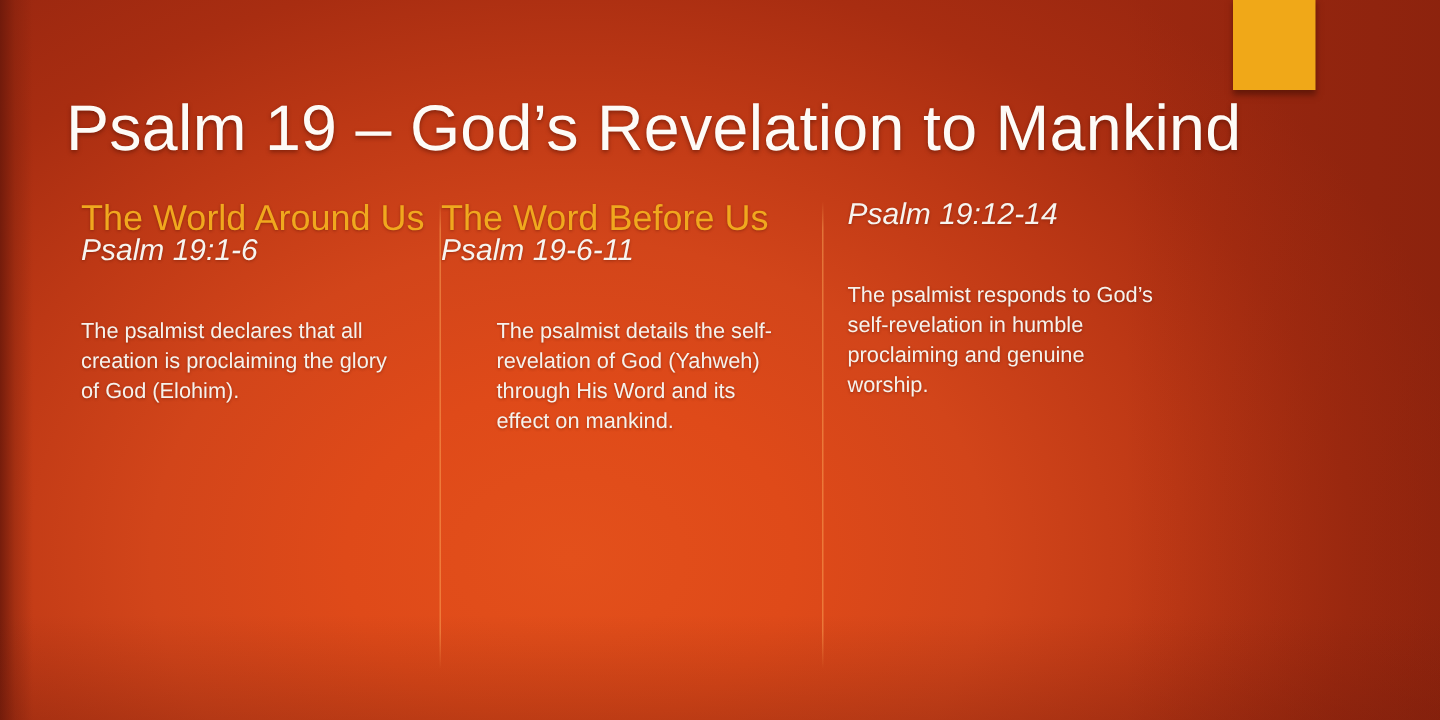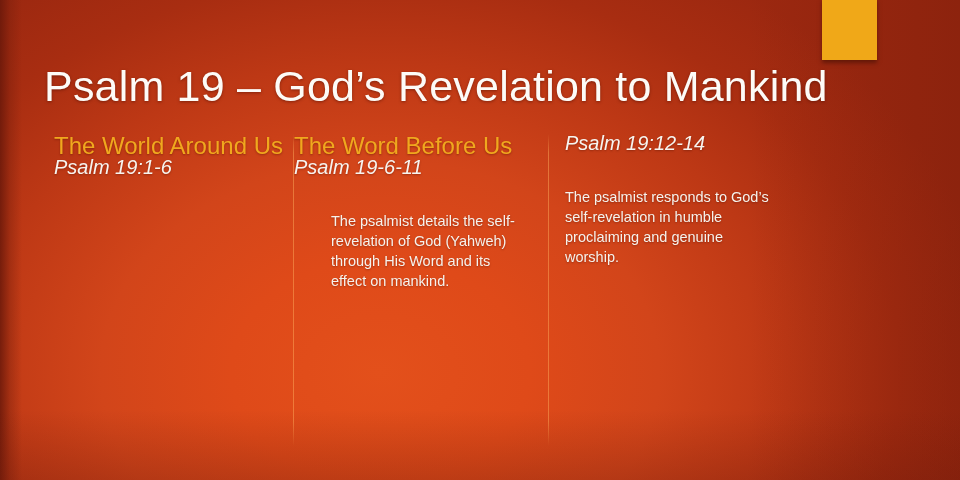--- a/index.html
+++ b/index.html
@@ -157,20 +157,21 @@
   <h1 class="slide-title">Psalm 19 – God’s Revelation to Mankind</h1>
 
   <div class="columns">
 
     <div class="divider d1"></div>
     <div class="divider d2"></div>
 
     <div class="column col-1">
       <div class="col-heading">The World Around Us</div>
       <div class="col-reference">Psalm 19:1-6</div>
+      <div class="col-body">The psalmist declares that all creation is proclaiming the glory of God (Elohim).</div>
     </div>
 
     <div class="column col-2">
       <div class="col-heading">The Word Before Us</div>
       <div class="col-reference">Psalm 19-6-11</div>
       <div class="col-body">The psalmist details the self-revelation of God (Yahweh) through His Word and its effect on mankind.</div>
     </div>
 
     <div class="column col-3">
       <div class="col-reference">Psalm 19:12-14</div>

